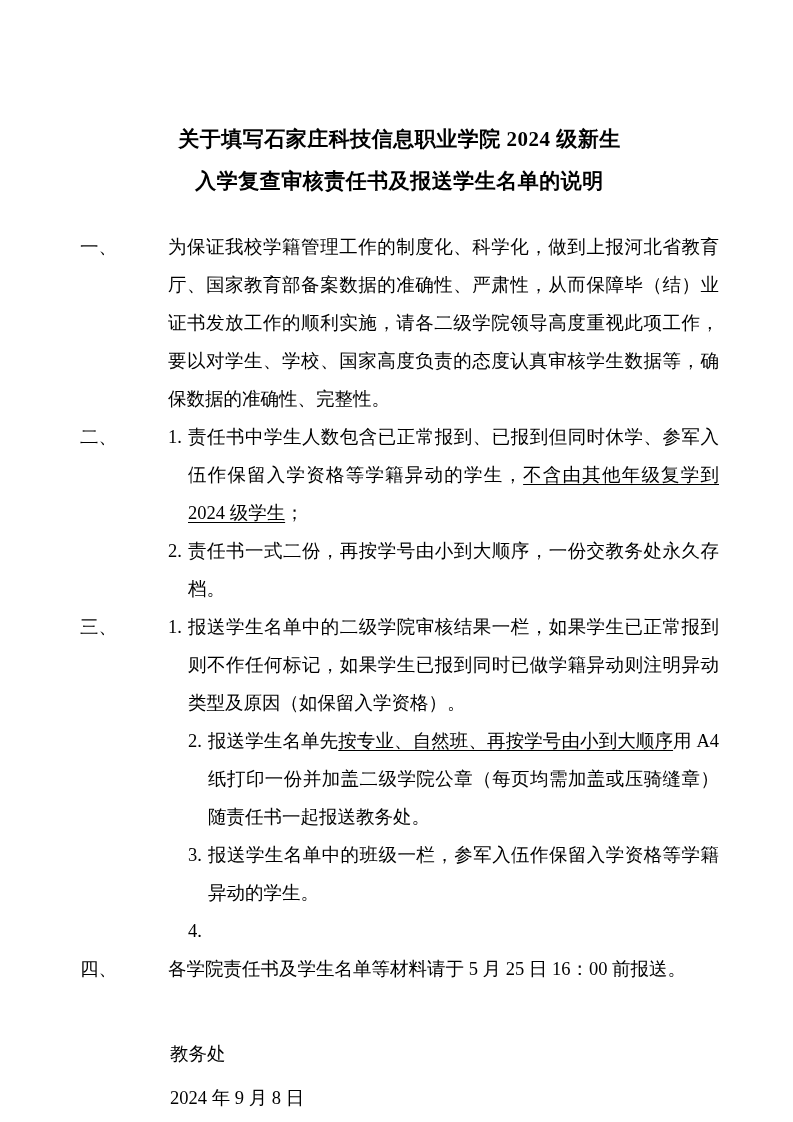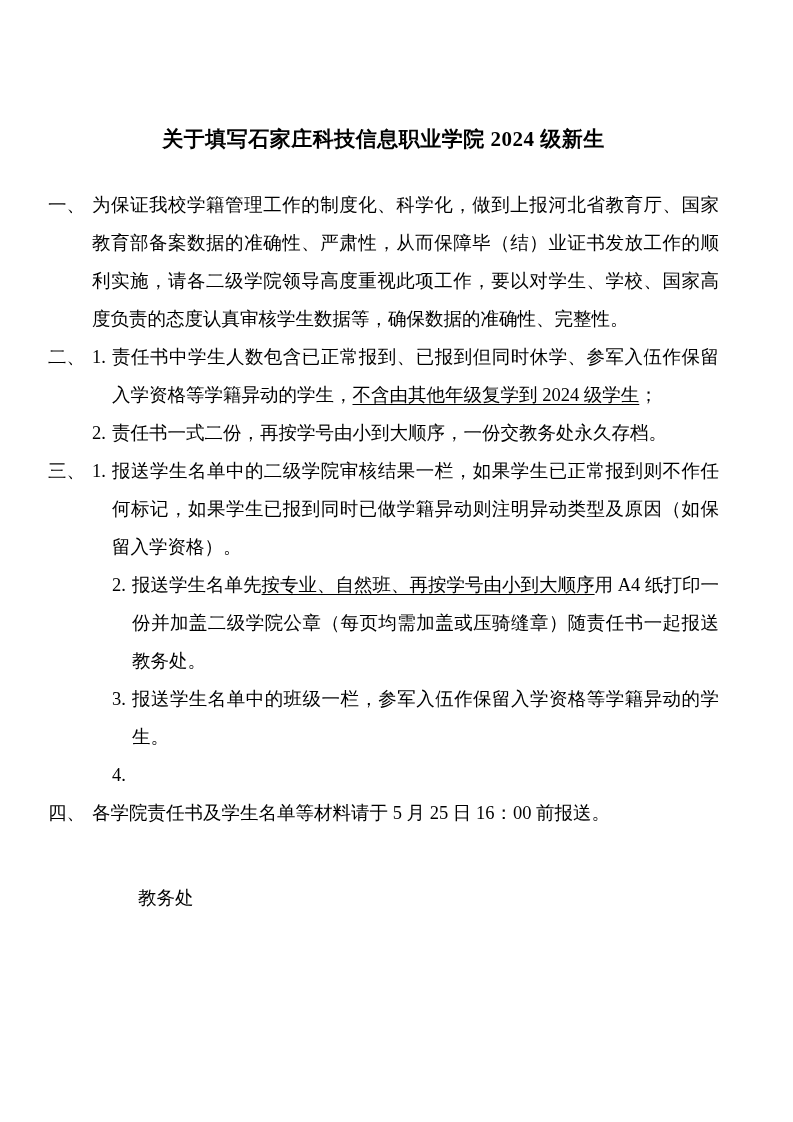--- a/index.html
+++ b/index.html
@@ -12,21 +12,21 @@
     height: 1122px;
     font-family: "Liberation Serif", "DejaVu Serif", serif;
     color: #000000;
     position: relative;
     overflow: hidden;
   }
   .page {
     box-sizing: border-box;
     width: 793px;
     height: 858px;
-    padding: 96px 74px 60px 48px;
+    padding: 96px 74px 60px 80px;
   }
   .title-block {
     text-align: center;
     margin-top: 22px;
     margin-bottom: 26px;
   }
   .title-line {
     font-size: 21px;
     font-weight: bold;
     line-height: 42px;
@@ -49,20 +49,21 @@
     flex: 0 0 auto;
     width: 44px;
     font-size: 18.5px;
     line-height: 38px;
     text-align: left;
     white-space: nowrap;
   }
   .body-col {
     flex: 1 1 auto;
     min-width: 0;
+    margin-left: 44px;
   }
   .sub {
     display: flex;
     align-items: flex-start;
   }
   .sub-marker {
     flex: 0 0 auto;
     width: 20px;
     font-size: 18.5px;
     line-height: 38px;
@@ -86,20 +87,21 @@
     line-height: 44px;
   }
 </style>
 </head>
 <body>
 
 <div class="page">
 
   <div class="title-block">
     <div class="title-line">关于填写石家庄科技信息职业学院 2024 级新生</div>
+    <div class="title-line">入学复查审核责任书及报送学生名单的说明</div>
   </div>
 
   <div class="item">
     <div class="marker">一、</div>
     <div class="body-col">
       <p class="para">为保证我校学籍管理工作的制度化、科学化，做到上报河北省教育厅、国家教育部备案数据的准确性、严肃性，从而保障毕（结）业证书发放工作的顺利实施，请各二级学院领导高度重视此项工作，要以对学生、学校、国家高度负责的态度认真审核学生数据等，确保数据的准确性、完整性。</p>
     </div>
   </div>
 
   <div class="item">
@@ -139,15 +141,16 @@
 
   <div class="item">
     <div class="marker">四、</div>
     <div class="body-col">
       <p class="para">各学院责任书及学生名单等材料请于 5 月 25 日 16：00 前报送。</p>
     </div>
   </div>
 
   <div class="sign-block">
     <div class="sign-line">教务处</div>
+    <div class="sign-line">2024 年 9 月 8 日</div>
   </div>
 
 </div>
 
 </body></html>

